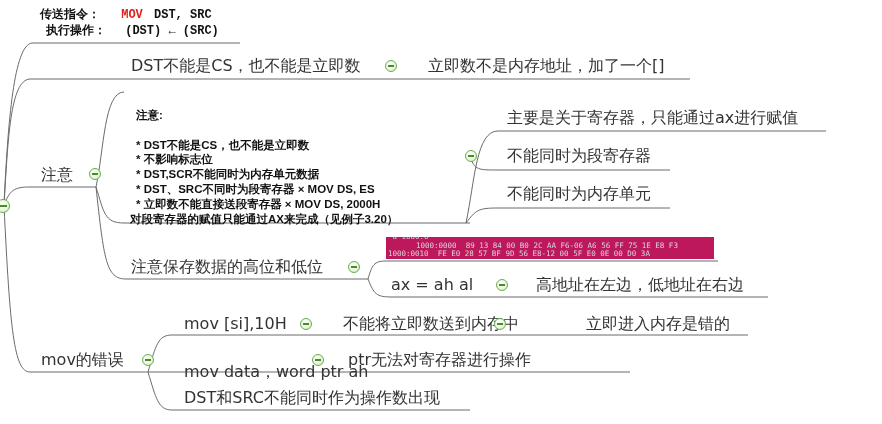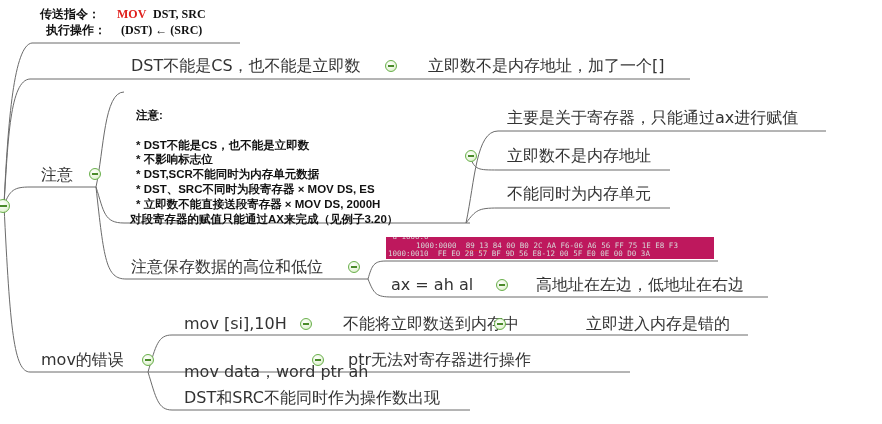--- a/index.html
+++ b/index.html
@@ -6,21 +6,21 @@
     body { width: 882px; height: 424px; position: relative; overflow: hidden;
            font-family: "DejaVu Sans", "Liberation Sans", sans-serif; color: #222; }
     .topic { position: absolute; font-size: 16px; color: #333; white-space: nowrap; line-height: 20px; }
     .collapse { position: absolute; width: 12px; height: 12px; border-radius: 50%;
                 border: 1.5px solid #6ab04c; background: radial-gradient(circle at 40% 35%, #ffffff 0%, #e8f5dc 60%, #bfe3a3 100%);
                 box-sizing: border-box; cursor: pointer; }
     .collapse::after { content: ""; position: absolute; left: 2px; right: 2px; top: 4.2px; height: 1.6px; background: #4a8a2a; }
     .collapse.big { width: 14px; height: 14px; }
     .collapse.big::after { top: 5px; }
     .img-topleft { position: absolute; left: 38px; top: 3px; width: 210px; height: 36px; font-size: 12px; font-weight: bold;
-                   font-family: Liberation Serif, serif; color: #111; }
+                   font-family: Liberation Mono, monospace; color: #111; }
     .img-topleft .row { position: absolute; white-space: nowrap; }
     .red { color: #e0201c; }
     .notebox { position: absolute; left: 132px; top: 92px; width: 330px; height: 126px; font-family: "Liberation Sans", sans-serif;
                font-size: 11.5px; font-weight: bold; color: #111; }
     .notebox .line { position: absolute; white-space: nowrap; margin-top: 12px; }
     .dump { position: absolute; left: 386px; top: 237px; width: 328px; height: 22px; background: #be185d; overflow: hidden;
             font-family: "DejaVu Sans Mono", monospace; font-size: 7.5px; color: #d8d8d8; line-height: 8px; }
     .dump .r { position: absolute; left: 2px; white-space: pre; }
     .dump .under { border-bottom: 1px dotted #e02020; }
     svg.lines { position: absolute; left: 0; top: 0; }
@@ -83,21 +83,21 @@
   <div class="line" style="left:4px; top:34px;">  *  DST不能是CS，也不能是立即数</div>
   <div class="line" style="left:4px; top:48px;">  *  不影响标志位</div>
   <div class="line" style="left:4px; top:63px;">  *  DST,SCR不能同时为内存单元数据</div>
   <div class="line" style="left:4px; top:78px;">  *  DST、SRC不同时为段寄存器      ×   MOV  DS, ES</div>
   <div class="line" style="left:4px; top:93px;">  *  立即数不能直接送段寄存器        ×  MOV  DS, 2000H</div>
   <div class="line" style="left:-2px; top:108px;">对段寄存器的赋值只能通过AX来完成（见例子3.20）</div>
 </div>
 <div class="collapse" style="left:465px; top:150px;"></div>
 
 <div class="topic" style="left:507px; top:108px;">主要是关于寄存器，只能通过ax进行赋值</div>
-<div class="topic" style="left:507px; top:146px;">立即数不是内存地址</div>
+<div class="topic" style="left:507px; top:146px;">不能同时为段寄存器</div>
 <div class="topic" style="left:507px; top:184px;">不能同时为内存单元</div>
 
 <div class="topic" style="left:131px; top:257px;">注意保存数据的高位和低位</div>
 <div class="collapse" style="left:348px; top:261px;"></div>
 
 <div class="dump">
   <div class="r" style="top:-4px;"> d 1000:0</div>
   <div class="r" style="top:5px;margin-left:28px;"><span>1000:0000</span>  <span class="under">89 13</span><span> 84 00 B0 2C AA F6-06 A6 56 FF 75 1E E8 F3</span></div>
   <div class="r" style="top:13px;text-align:center;">1000:0010  FE E0 28 57 BF 9D 56 E8-12 00 5F E0 0E 00 D0 3A</div>
 </div>

